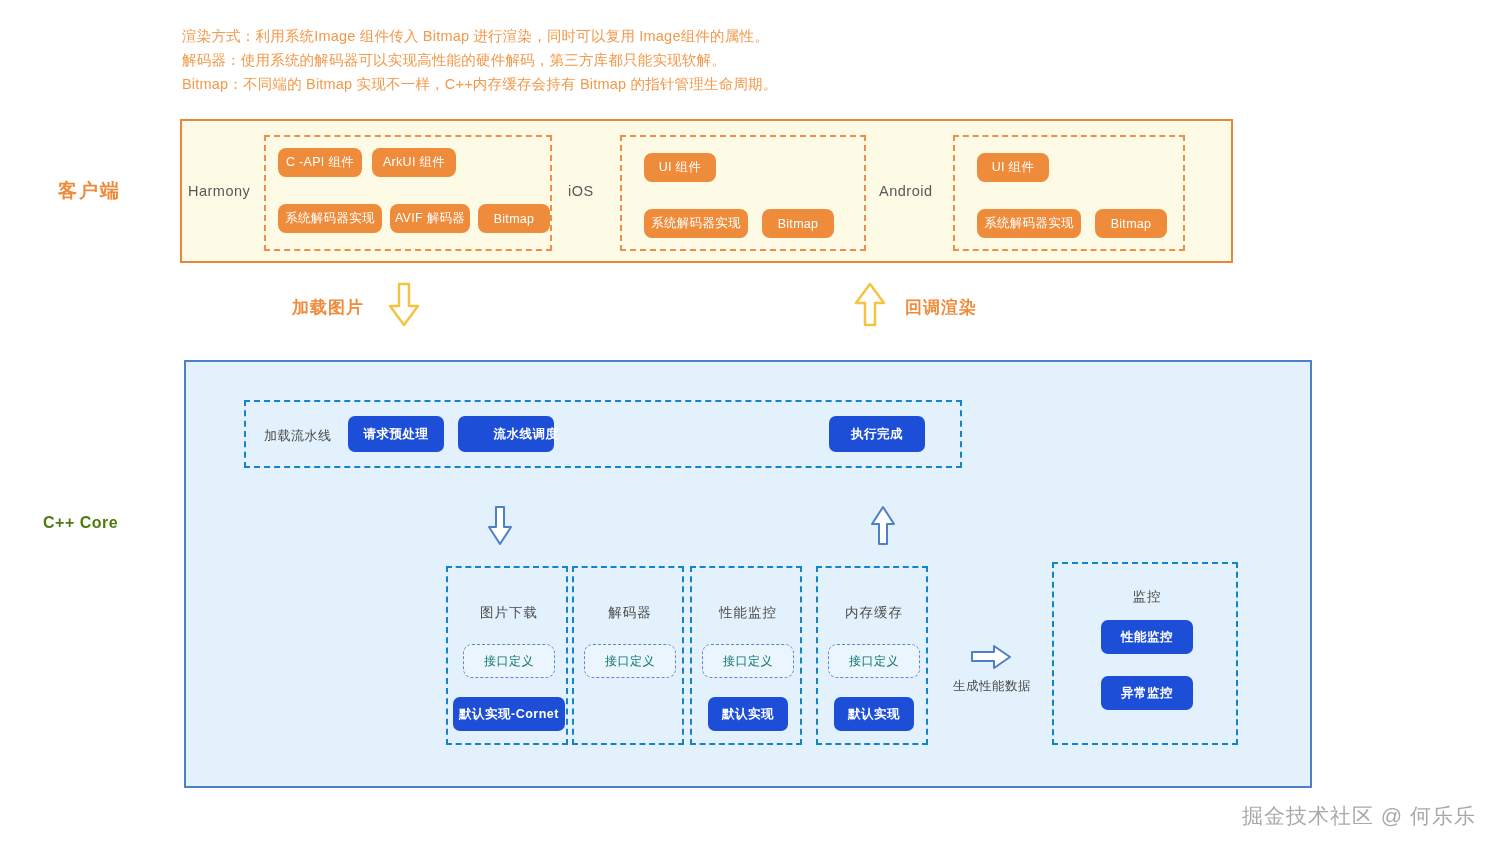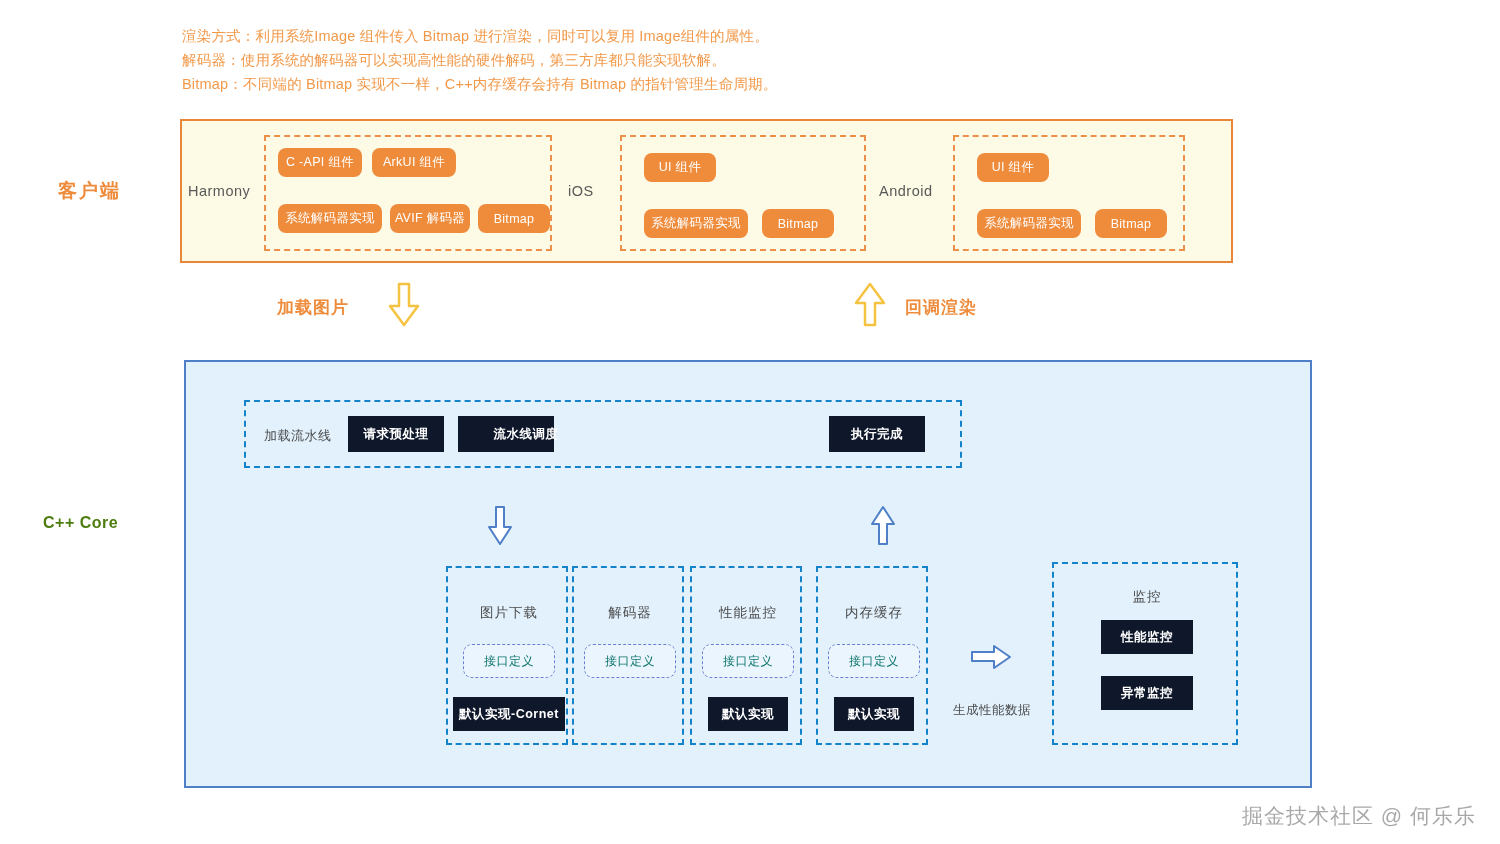--- a/index.html
+++ b/index.html
@@ -117,23 +117,23 @@
   .section-title {
     position: absolute;
     font-size: 13.5px;
     color: #4a4a4a;
     letter-spacing: 1px;
     white-space: nowrap;
     text-align: center;
   }
   .blue-btn {
     position: absolute;
-    background: #0f172a;
+    background: #1d4ed8;
     color: #ffffff;
-    border-radius: 0;
+    border-radius: 7px;
     font-size: 12.5px;
     font-weight: bold;
     display: flex;
     align-items: center;
     justify-content: center;
     box-sizing: border-box;
     white-space: nowrap;
     letter-spacing: 0.5px;
   }
   .iface-box {
@@ -205,21 +205,21 @@
   </div>
 
   <div class="platform-label" style="left:697px; top:62px;">Android</div>
   <div class="platform-group" style="left:771px; top:14px; width:232px; height:116px;">
     <div class="chip" style="left:22px; top:16px; width:72px; height:29px;">UI 组件</div>
     <div class="chip" style="left:22px; top:72px; width:104px; height:29px;">系统解码器实现</div>
     <div class="chip" style="left:140px; top:72px; width:72px; height:29px;">Bitmap</div>
   </div>
 </div>
 
-<div class="mid-label" style="left:277px; top:296px;">加载图片</div>
+<div class="mid-label" style="left:292px; top:296px;">加载图片</div>
 <div class="arrow-v" style="left:386px; top:282px;">
   <svg width="36" height="46" viewBox="0 0 36 46">
     <polygon points="13,2 23,2 23,24 32,24 18,43 4,24 13,24" fill="#ffffff" stroke="#f5c342" stroke-width="2.5" stroke-linejoin="round"></polygon>
   </svg>
 </div>
 
 <div class="arrow-v" style="left:852px; top:282px;">
   <svg width="36" height="46" viewBox="0 0 36 46">
     <polygon points="18,2 32,21 23,21 23,43 13,43 13,21 4,21" fill="#ffffff" stroke="#f5c342" stroke-width="2.5" stroke-linejoin="round"></polygon>
   </svg>
@@ -269,21 +269,21 @@
     <div class="section-title" style="left:0; top:36px; width:112px;">内存缓存</div>
     <div class="iface-box" style="left:10px; top:76px; width:92px; height:34px;">接口定义</div>
     <div class="blue-btn" style="left:16px; top:129px; width:80px; height:34px;">默认实现</div>
   </div>
 
   <div class="arrow-v" style="left:784px; top:282px;">
     <svg width="42" height="26" viewBox="0 0 42 26">
       <polygon points="2,8 24,8 24,2 40,13 24,24 24,17 2,17" fill="#ffffff" stroke="#4e7fc7" stroke-width="2" stroke-linejoin="round"></polygon>
     </svg>
   </div>
-  <div class="small-label" style="left:767px; top:316px;margin-top:24px;">生成性能数据</div>
+  <div class="small-label" style="left:767px; top:316px;">生成性能数据</div>
 
   <div class="dash-box" style="left:866px; top:200px; width:186px; height:183px;">
     <div class="section-title" style="left:0; top:24px; width:186px;">监控</div>
     <div class="blue-btn" style="left:47px; top:56px; width:92px; height:34px;">性能监控</div>
     <div class="blue-btn" style="left:47px; top:112px; width:92px; height:34px;">异常监控</div>
   </div>
 </div>
 
 <div id="watermark">掘金技术社区 @ 何乐乐</div>
 

